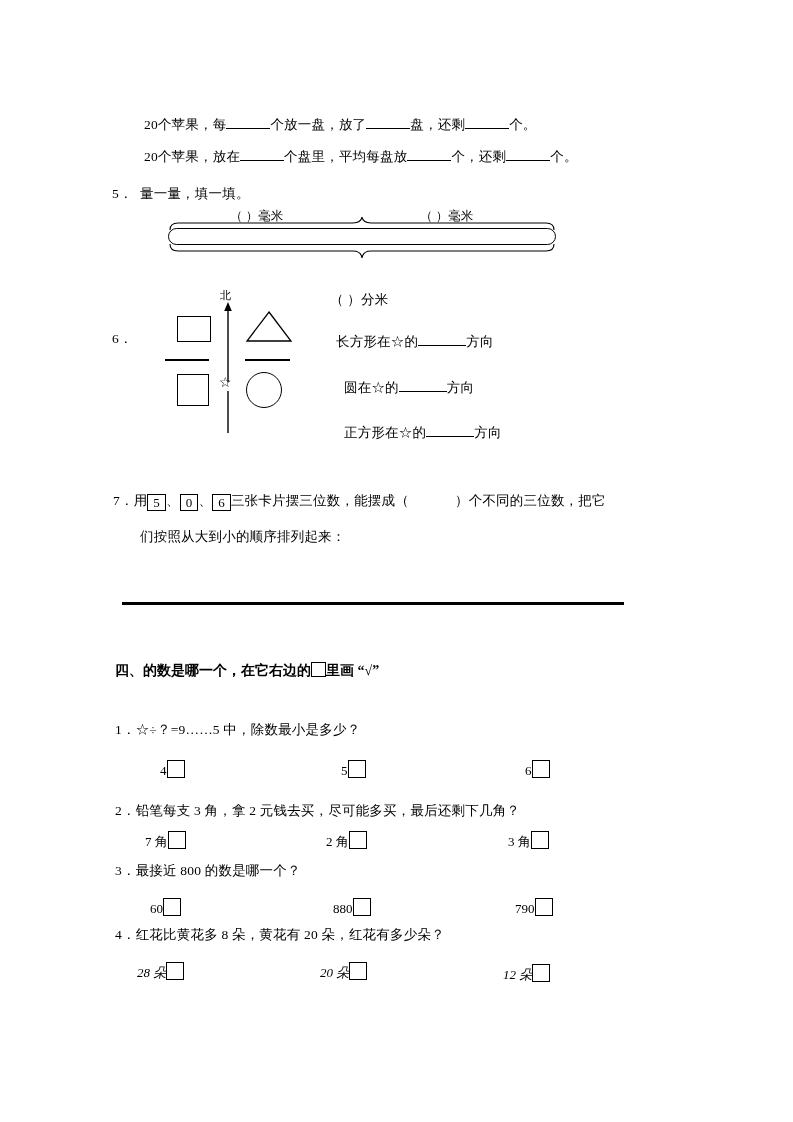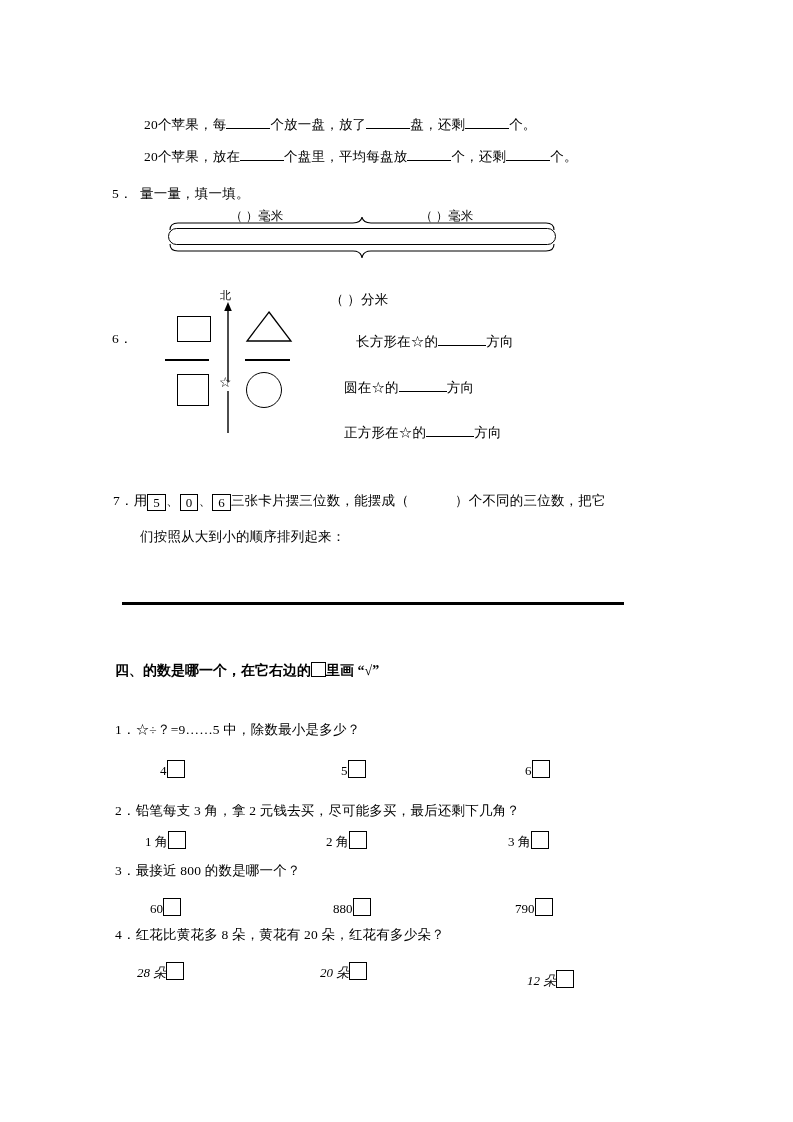--- a/index.html
+++ b/index.html
@@ -171,21 +171,21 @@
 
     <svg class="abs" style="left:80px; top:22px;" width="48" height="34" viewBox="0 0 48 34">
       <polygon points="24,2 46,31 2,31" fill="none" stroke="#000" stroke-width="1.3"></polygon>
     </svg>
 
     <div class="shape-sq" style="left:12px; top:86px; width:30px; height:30px;"></div>
 
     <div class="shape-circle" style="left:81px; top:84px; width:34px; height:34px;"></div>
   </div>
 
-  <div class="abs txt" style="left:356px; top:335px;">
+  <div class="abs txt" style="left:336px; top:335px;">
     <span>长方形在☆的</span><span class="blank bl-48"></span><span>方向</span>
   </div>
   <div class="abs txt" style="left:344px; top:381px;">
     <span>圆在☆的</span><span class="blank bl-48"></span><span>方向</span>
   </div>
   <div class="abs txt" style="left:344px; top:426px;">
     <span>正方形在☆的</span><span class="blank bl-48"></span><span>方向</span>
   </div>
 
   <div class="abs txt" style="left:113px; top:494px;">
@@ -212,21 +212,21 @@
     <div class="choice" style="left:410px; top:0;">
       <span>6</span><span class="ansbox"></span>
     </div>
   </div>
 
   <div class="abs txt" style="left:115px; top:804px;">
     <span>2．</span><span>铅笔每支 3 角，拿 2 元钱去买，尽可能多买，最后还剩下几角？</span>
   </div>
   <div class="choice-row" style="left:115px; top:831px; height:22px;">
     <div class="choice" style="left:30px; top:0;">
-      <span>1 角</span><span class="ansbox"></span>
+      <span>7 角</span><span class="ansbox"></span>
     </div>
     <div class="choice" style="left:211px; top:0;">
       <span>2 角</span><span class="ansbox"></span>
     </div>
     <div class="choice" style="left:393px; top:0;">
       <span>3 角</span><span class="ansbox"></span>
     </div>
   </div>
 
   <div class="abs txt" style="left:115px; top:864px;">
@@ -247,18 +247,18 @@
   <div class="abs txt" style="left:115px; top:928px;">
     <span>4．</span><span>红花比黄花多 8 朵，黄花有 20 朵，红花有多少朵？</span>
   </div>
   <div class="choice-row" style="left:115px; top:962px; height:22px;font-style:italic;">
     <div class="choice" style="left:22px; top:0;">
       <span>28 朵</span><span class="ansbox"></span>
     </div>
     <div class="choice" style="left:205px; top:0;">
       <span>20 朵</span><span class="ansbox"></span>
     </div>
-    <div class="choice" style="left:388px; top:8px;margin-left:24px;">
+    <div class="choice" style="left:388px; top:2px;">
       <span>12 朵</span><span class="ansbox"></span>
     </div>
   </div>
 
 </div>
 
 </body></html>

